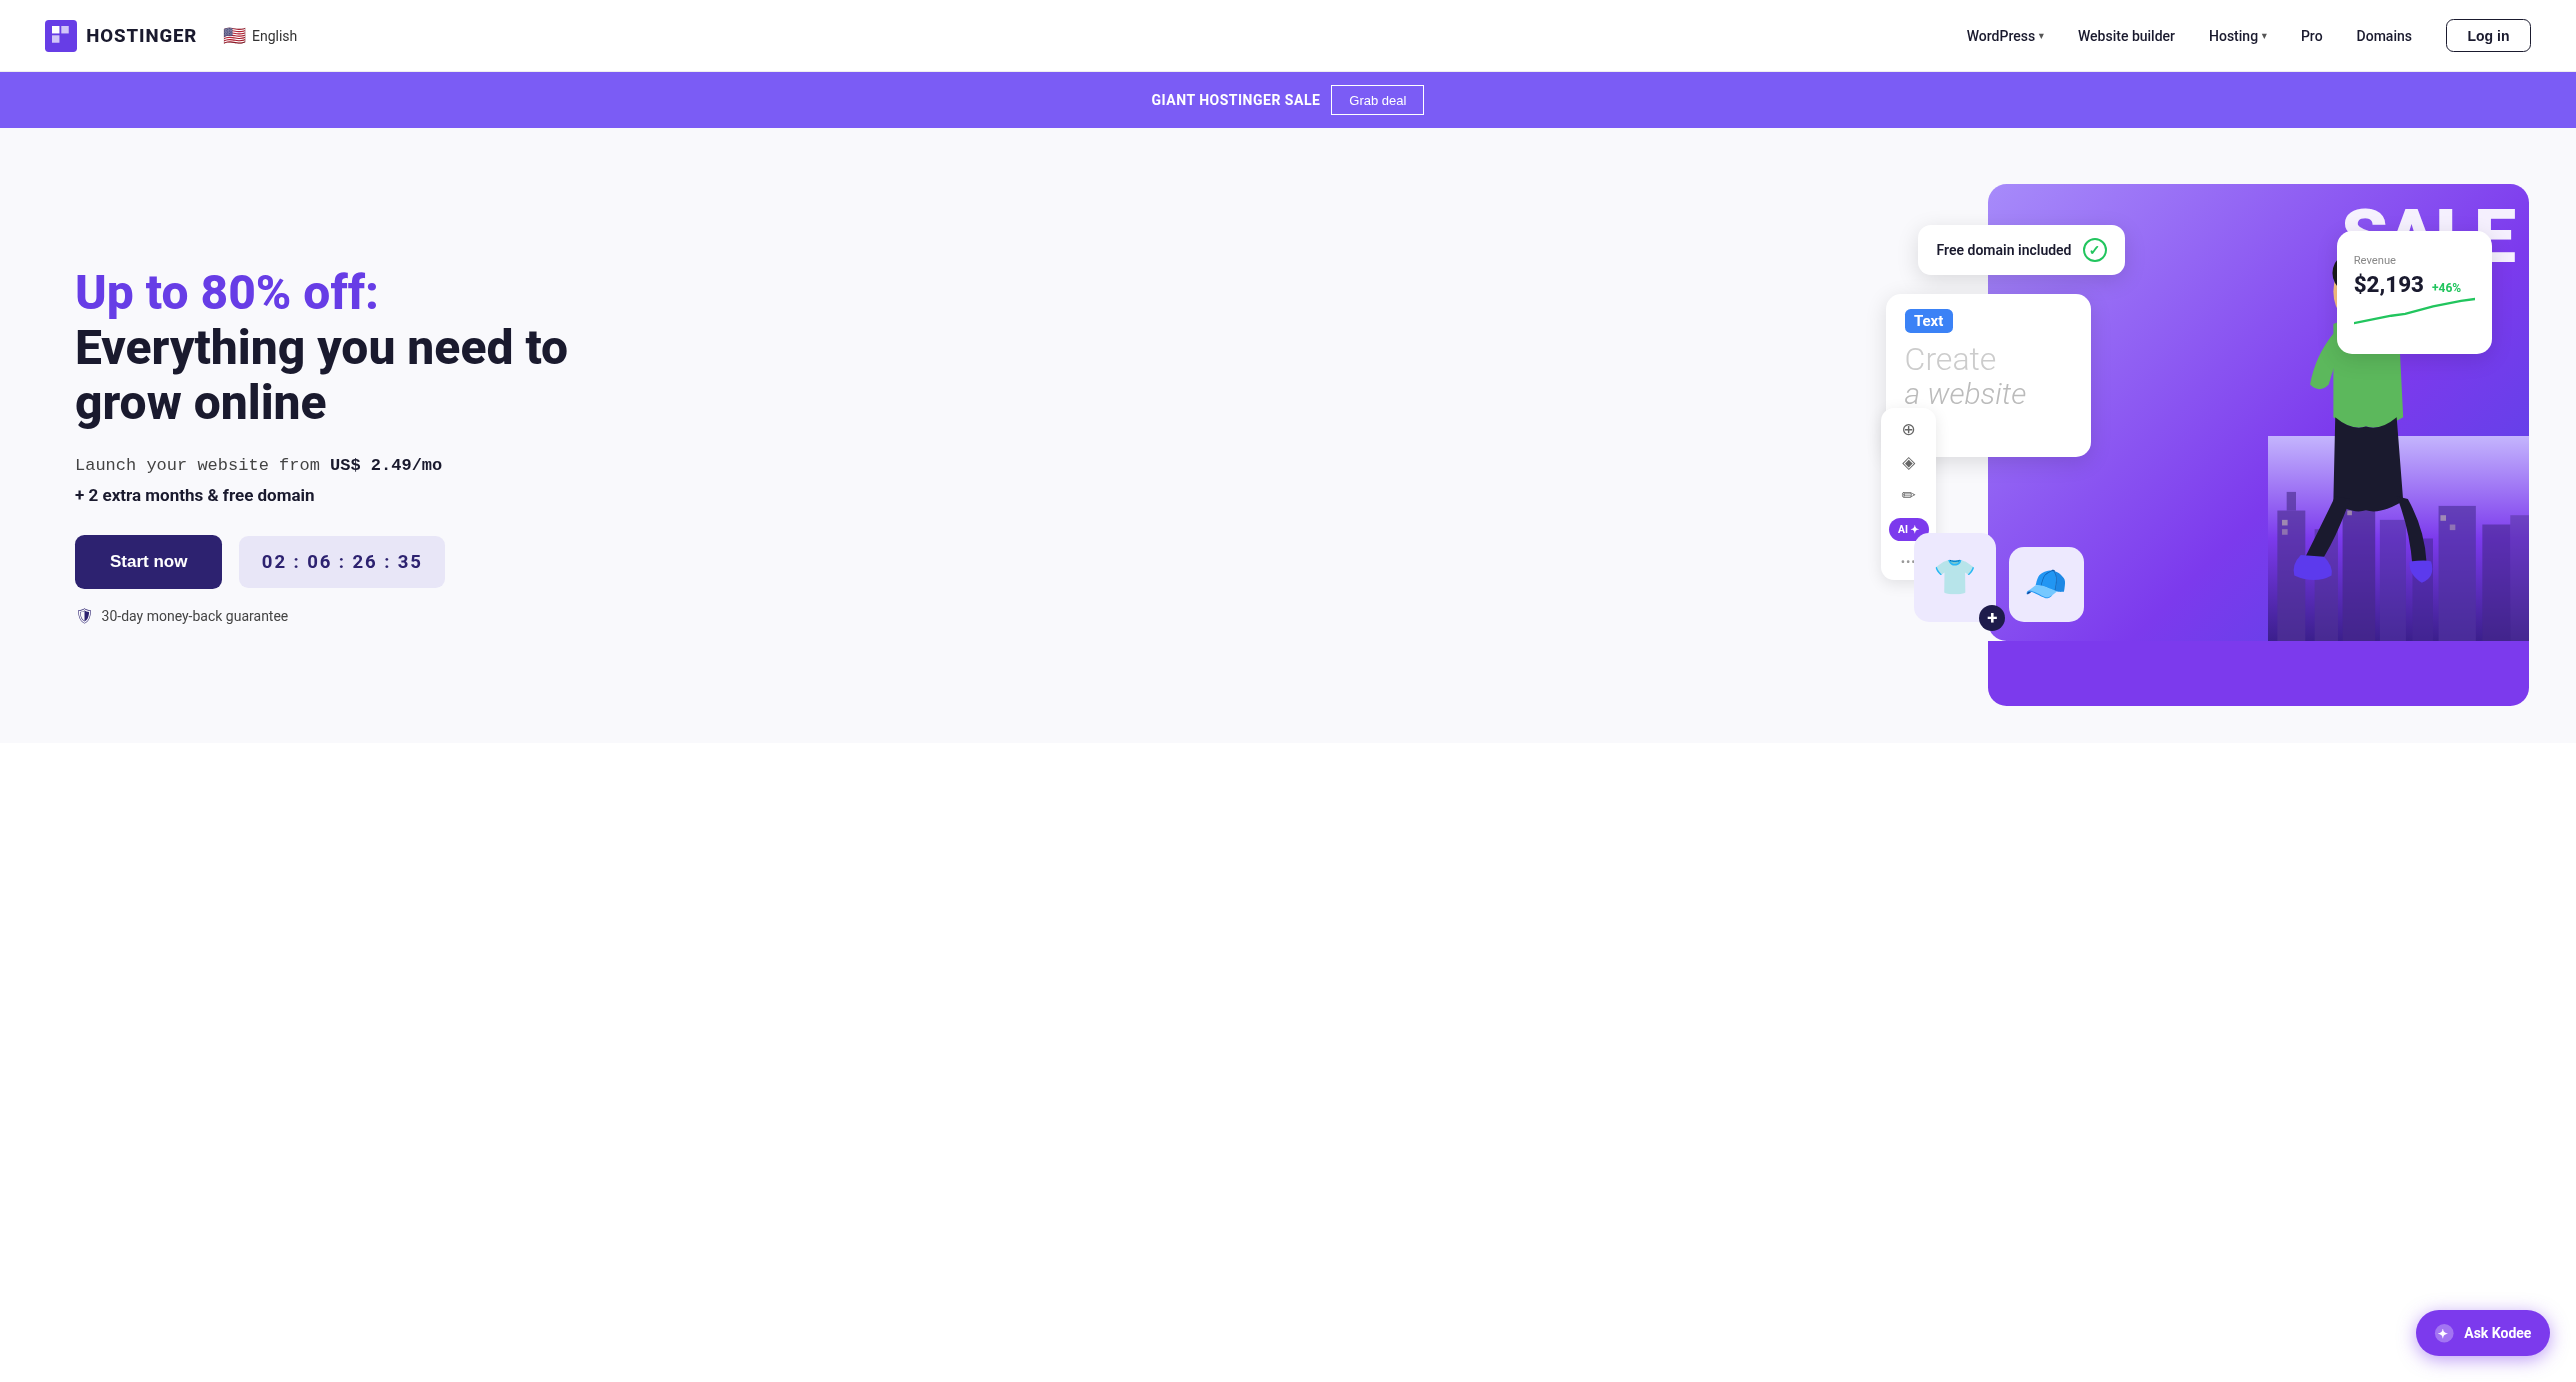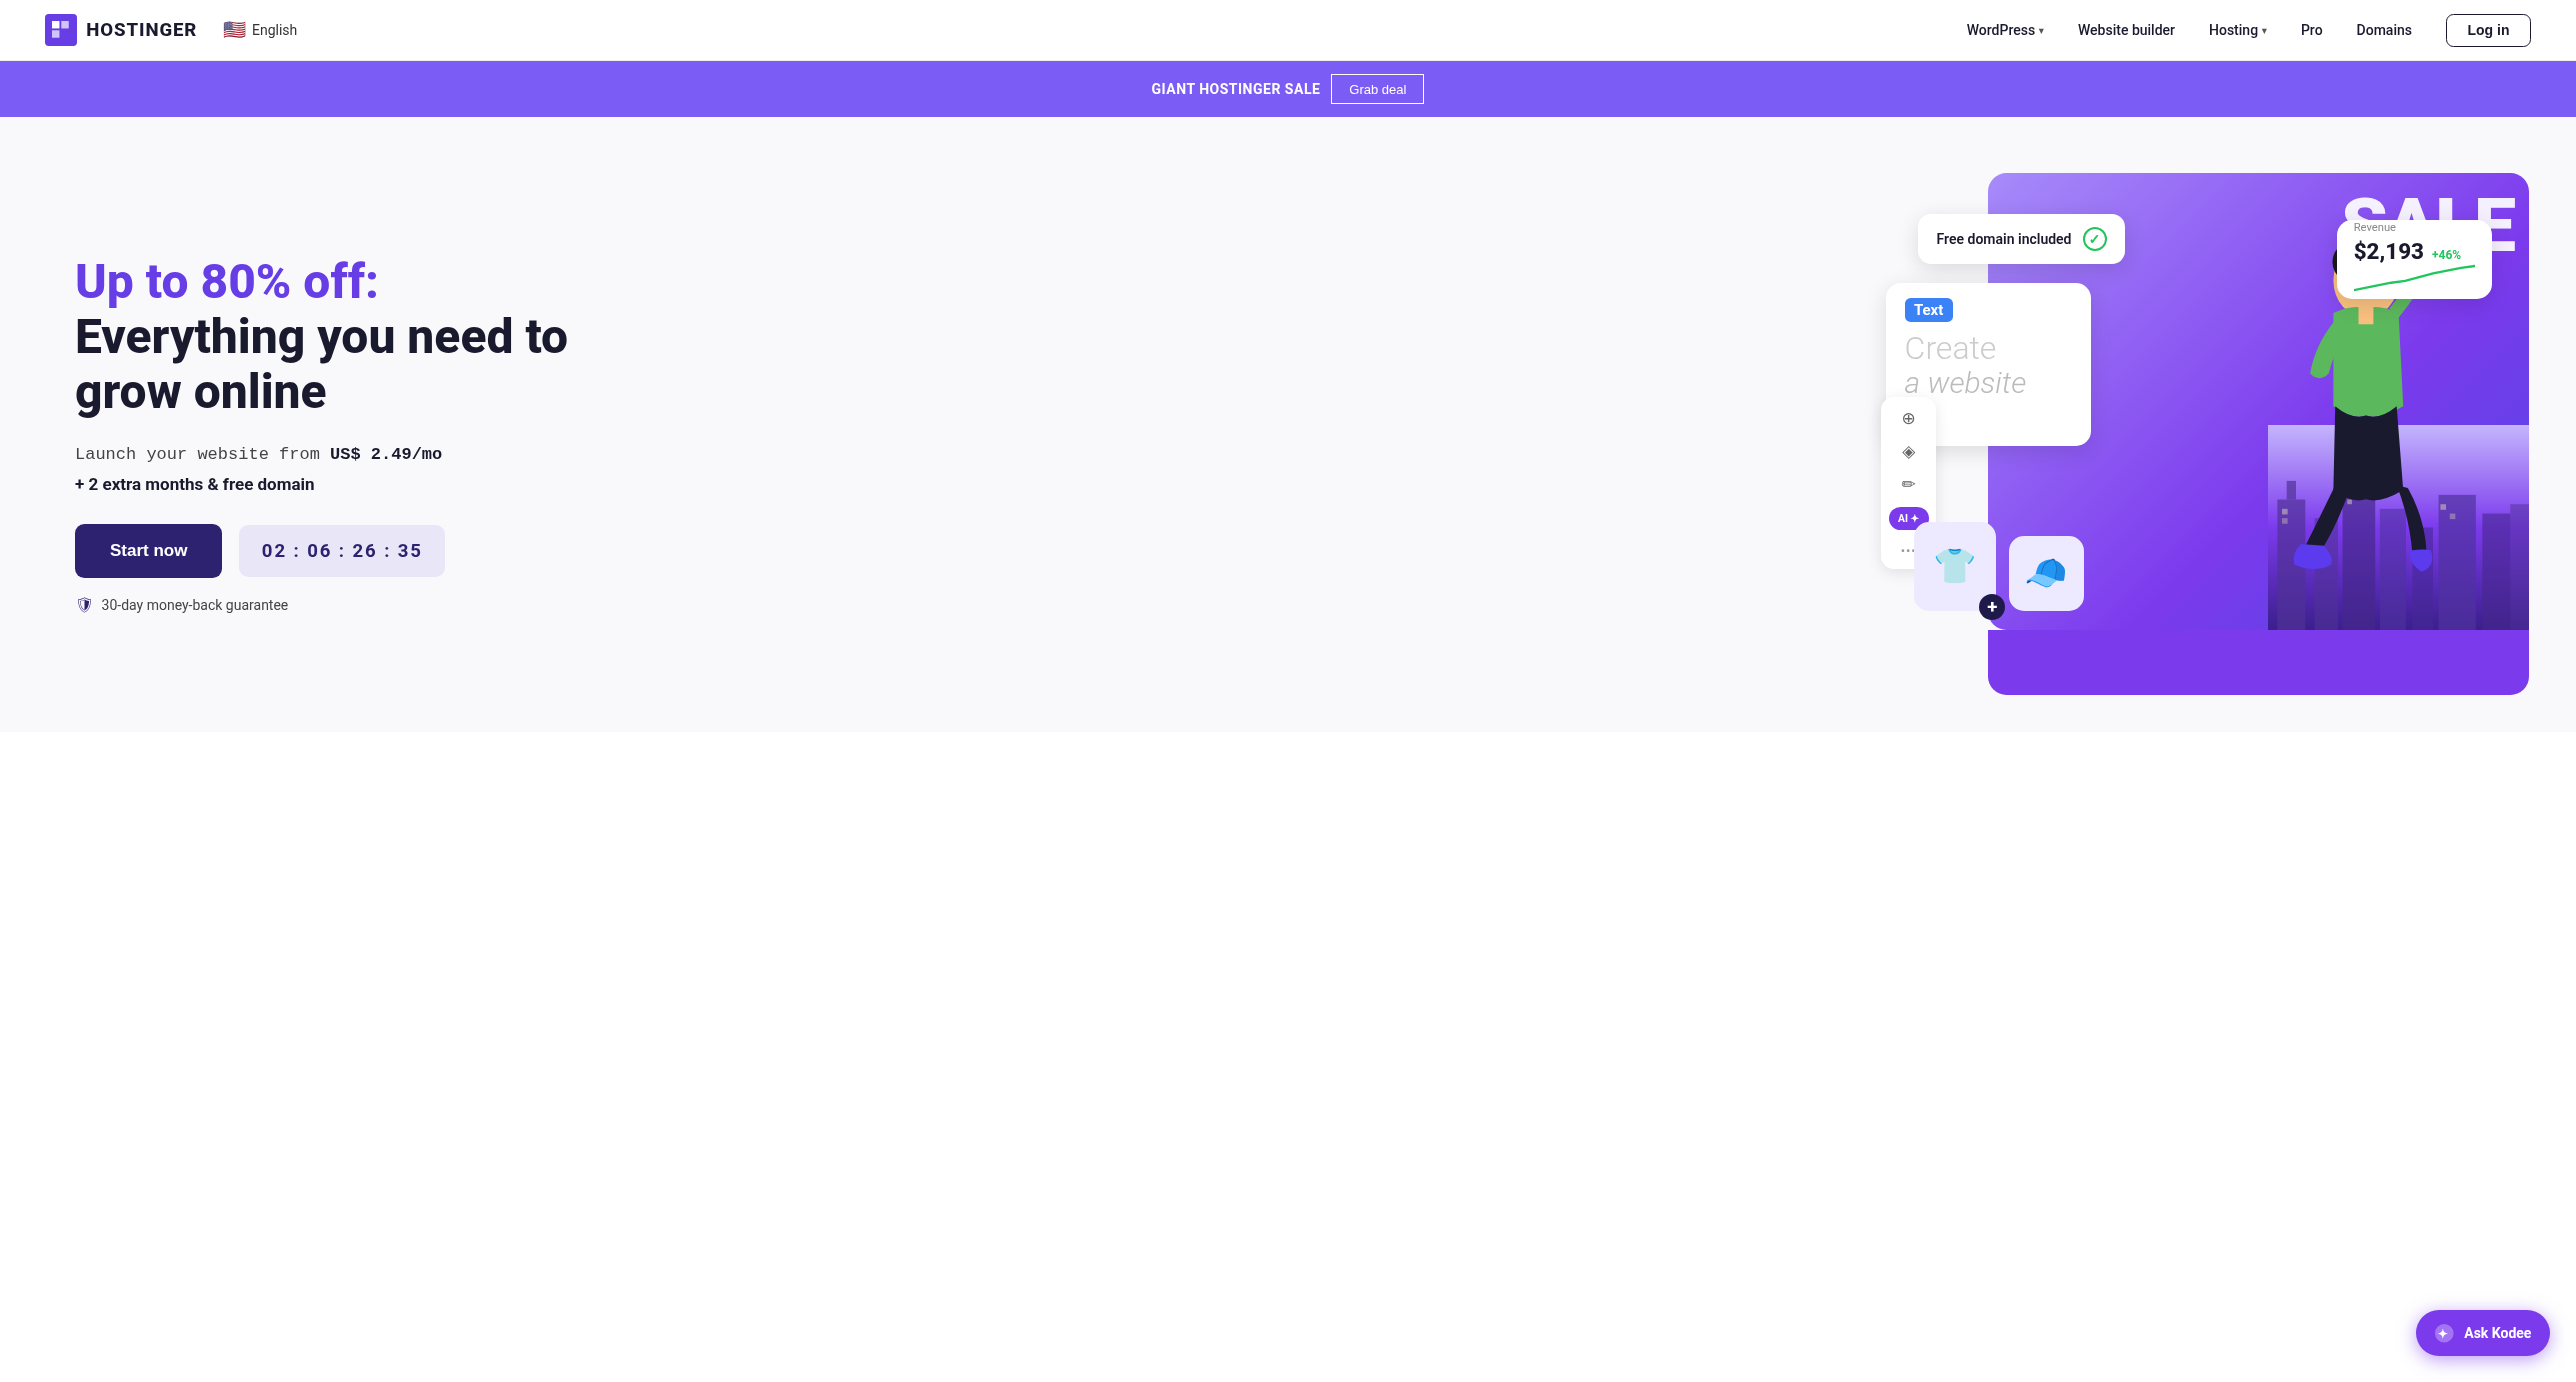--- a/index.html
+++ b/index.html
@@ -4,21 +4,21 @@
   <style>
     * { margin: 0; padding: 0; box-sizing: border-box; }
     body { font-family: -apple-system, BlinkMacSystemFont, 'Segoe UI', Roboto, sans-serif; background: #fff; overflow-x: hidden; }
 
     
     .navbar {
       display: flex;
       align-items: center;
       justify-content: space-between;
       padding: 0 45px;
-      height: 61px;
+      height: 72px;
       border-bottom: 0.9px solid #eee;
       background: #fff;
     }
     .nav-left { display: flex; align-items: center; gap: 26px; }
     .logo { display: flex; align-items: center; gap: 9.3px; text-decoration: none; }
     .logo-icon {
       width: 32px; height: 32px;
       background: #673de6;
       border-radius: 3.7px;
       display: flex; align-items: center; justify-content: center;
@@ -182,21 +182,21 @@
       width: 205px;
       z-index: 10;
     }
 
     .card-revenue {
       position: absolute;
       top: 47px; right: 9.3px;
       background: #fff;
       border-radius: 15px;
       box-shadow: 0 5.6px 22.4px rgba(0,0,0,0.12);
-      padding: 1px 17px;
+      padding: 23px 17px;
       z-index: 10;
       min-width: 144px;
     }
 
     .side-toolbar {
       position: absolute;
       top: 224px; left: -4.7px;
       background: #fff;
       border-radius: 13px;
       box-shadow: 0 3.7px 15px rgba(0,0,0,0.10);

